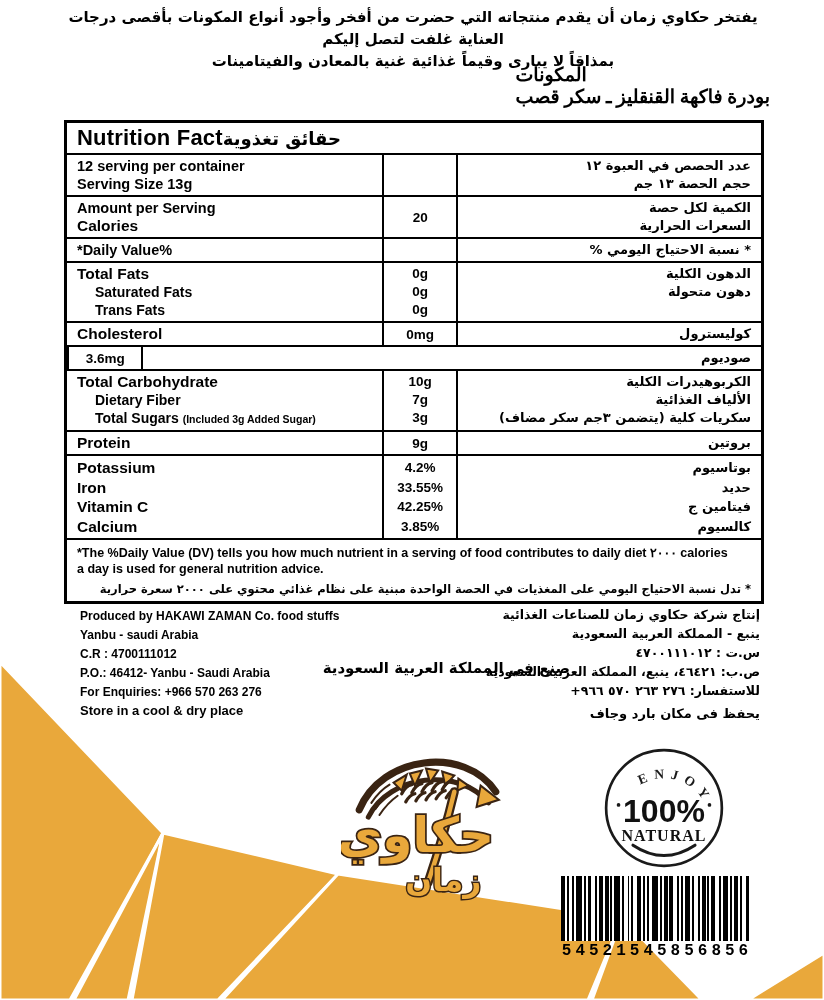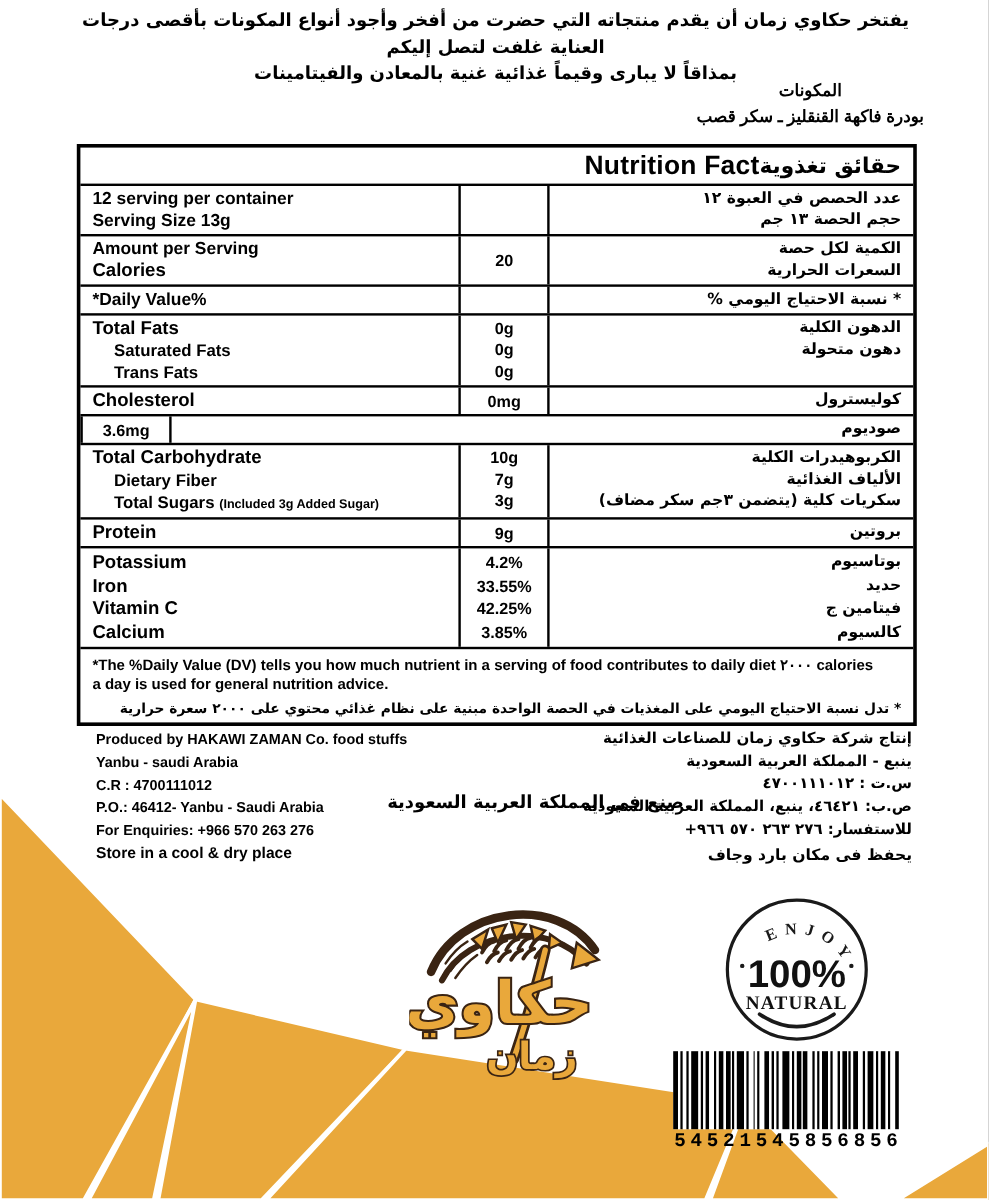--- a/index.html
+++ b/index.html
@@ -3,26 +3,26 @@
 <meta charset="utf-8">
 <style>
   html,body{margin:0;padding:0;background:#888;}
   .page{position:relative;width:824px;height:1000px;background:#ffffff;overflow:hidden;
         font-family:"Liberation Sans",sans-serif;color:#000;}
   .abs{position:absolute;}
 
   
   .intro{left:60px;top:6px;width:706px;text-align:center;font-weight:bold;font-size:15px;
          line-height:22px;font-family:"DejaVu Sans",sans-serif;direction:rtl;}
-  .ing{right:54px;top:64px;text-align:center;font-weight:bold;font-size:14px;line-height:22px;
-       font-family:Liberation Sans, sans-serif;direction:rtl;}
+  .ing{right:54px;top:64px;text-align:left;font-weight:bold;font-size:19px;line-height:22px;
+       font-family:Liberation Serif, serif;direction:rtl;}
 
   
   .nf{left:64px;top:120px;width:700px;border:3px solid #000;background:#fff;box-sizing:border-box;z-index:2;}
-  .nf-head{display:flex;justify-content:flex-end;align-items:center;padding:2px 10px;border-bottom:2px solid #000;}
+  .nf-head{display:flex;justify-content:flex-start;align-items:center;padding:2px 10px;border-bottom:2px solid #000;}
   .nf-title-en{font-size:22px;font-weight:bold;letter-spacing:0.2px;}
   .nf-title-ar{font-size:18px;font-weight:bold;font-family:"DejaVu Sans",sans-serif;direction:rtl;}
   .row{display:flex;border-bottom:2px solid #000;align-items:stretch;}
   .row:last-child{border-bottom:none;}
   .c-en{flex:0 0 45.4%;padding:2px 4px 2px 10px;box-sizing:border-box;}
   .c-val{flex:0 0 11%;border-left:2px solid #000;border-right:2px solid #000;text-align:center;
          padding:2px 2px;box-sizing:border-box;font-weight:bold;font-size:13.5px;}
   .c-val.center{display:flex;align-items:center;justify-content:center;}
   .c-ar{flex:1 1 auto;padding:2px 10px 2px 4px;text-align:right;direction:rtl;
         font-family:"DejaVu Sans",sans-serif;box-sizing:border-box;font-weight:bold;font-size:13px;}

